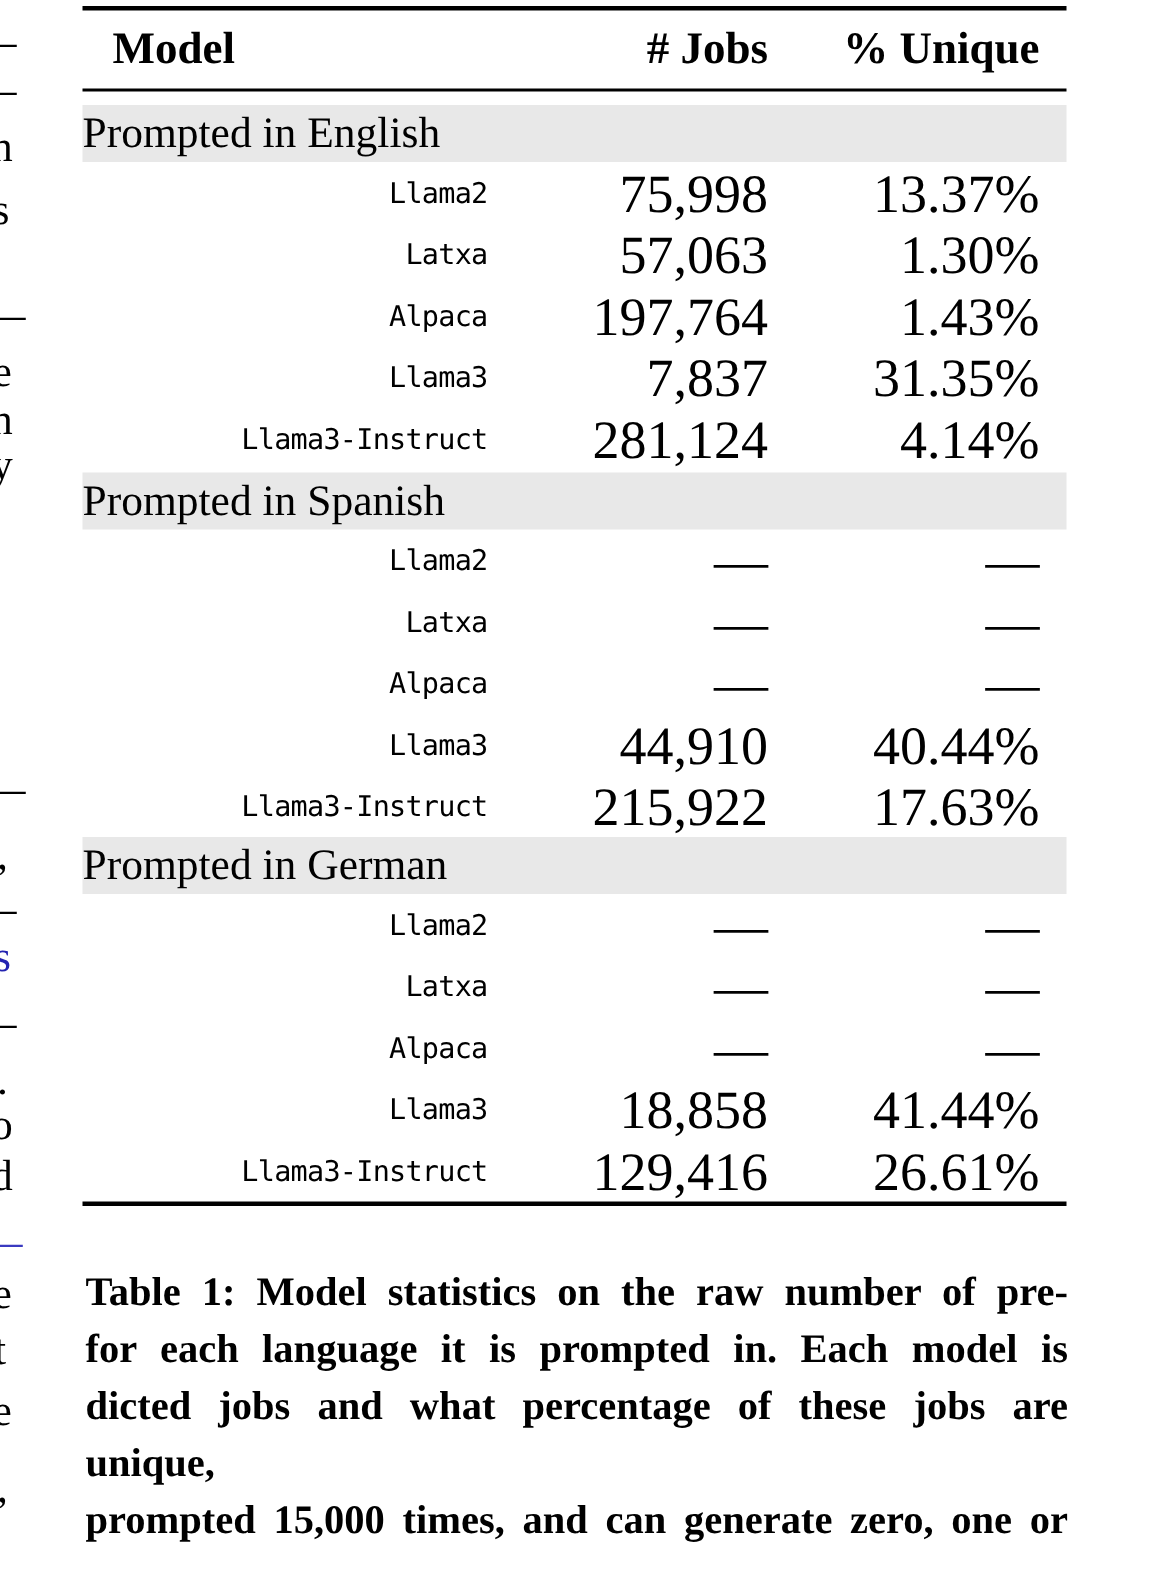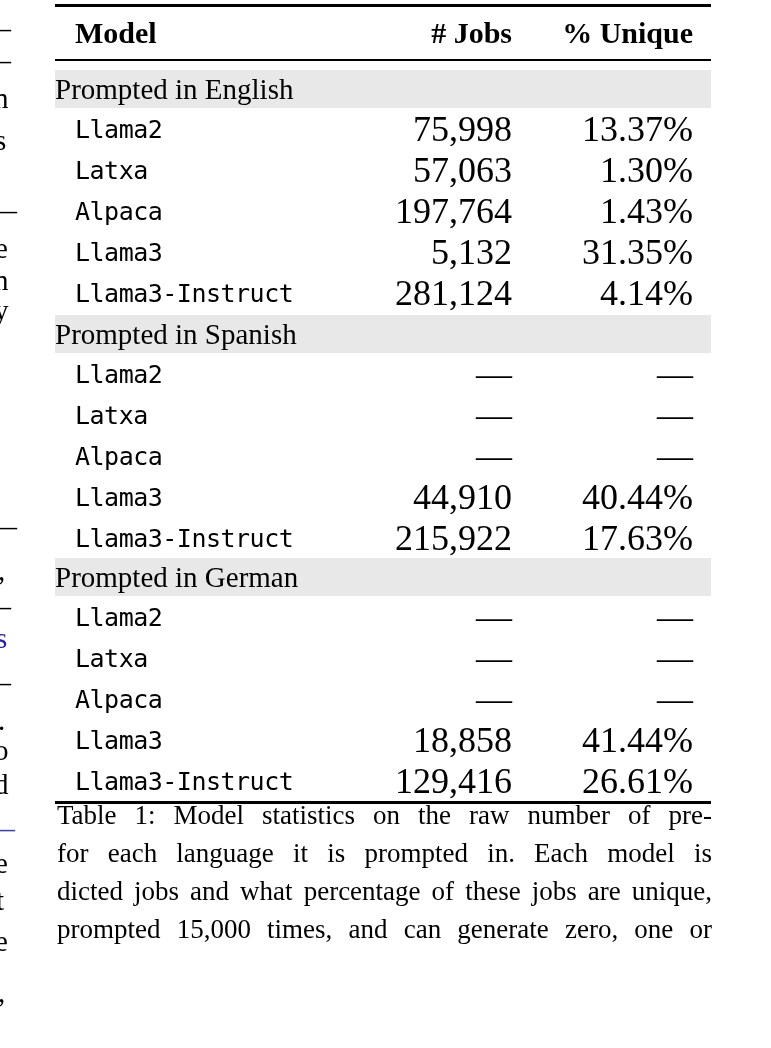--- a/index.html
+++ b/index.html
@@ -40,44 +40,46 @@
   .th {
     font-family:"Liberation Serif", serif;
     font-weight:bold;
     font-size:30px;
   }
   .c1 { padding-left:20px; }
   .c2, .c3 { text-align:right; }
 
   .model-cell {
     font-family:"DejaVu Sans Mono", monospace;
-    font-size:25px;
+    font-size:19px;
     letter-spacing:-0.5px;
     white-space:nowrap;
+    text-align:right;
   }
   .num-cell {
     font-family:"Liberation Serif", serif;
     font-size:36px;
   }
 
   .band {
     height:38px; line-height:38px;
     background:#e8e8e8;
     text-align:left;
     font-family:"Liberation Serif", serif;
     font-size:29px;
   }
   .band-spacer { height:2px; }
 
   
   .caption {
-    position:absolute; left:57px; top:796px; width:655px;
+    position:absolute; left:57px; top:842px; width:655px;
     font-family:"Liberation Serif", serif;
     font-size:27px;
     color:#000;
+    font-weight:bold;
   }
   .cap-line {
     line-height:38px;
     text-align:justify;
     text-align-last:justify;
     white-space:normal;
   }
   .cap-line.last { text-align-last:left; }
 </style>
 </head>
@@ -134,21 +136,21 @@
       <div class="c2 num-cell">57,063</div>
       <div class="c3 num-cell">1.30%</div>
     </div>
     <div class="row">
       <div class="c1 model-cell">Alpaca</div>
       <div class="c2 num-cell">197,764</div>
       <div class="c3 num-cell">1.43%</div>
     </div>
     <div class="row">
       <div class="c1 model-cell">Llama3</div>
-      <div class="c2 num-cell">5,132</div>
+      <div class="c2 num-cell">7,837</div>
       <div class="c3 num-cell">31.35%</div>
     </div>
     <div class="row">
       <div class="c1 model-cell">Llama3-Instruct</div>
       <div class="c2 num-cell">281,124</div>
       <div class="c3 num-cell">4.14%</div>
     </div>
 
     <div class="band-spacer"></div>
     <div class="band">Prompted in Spanish</div>

